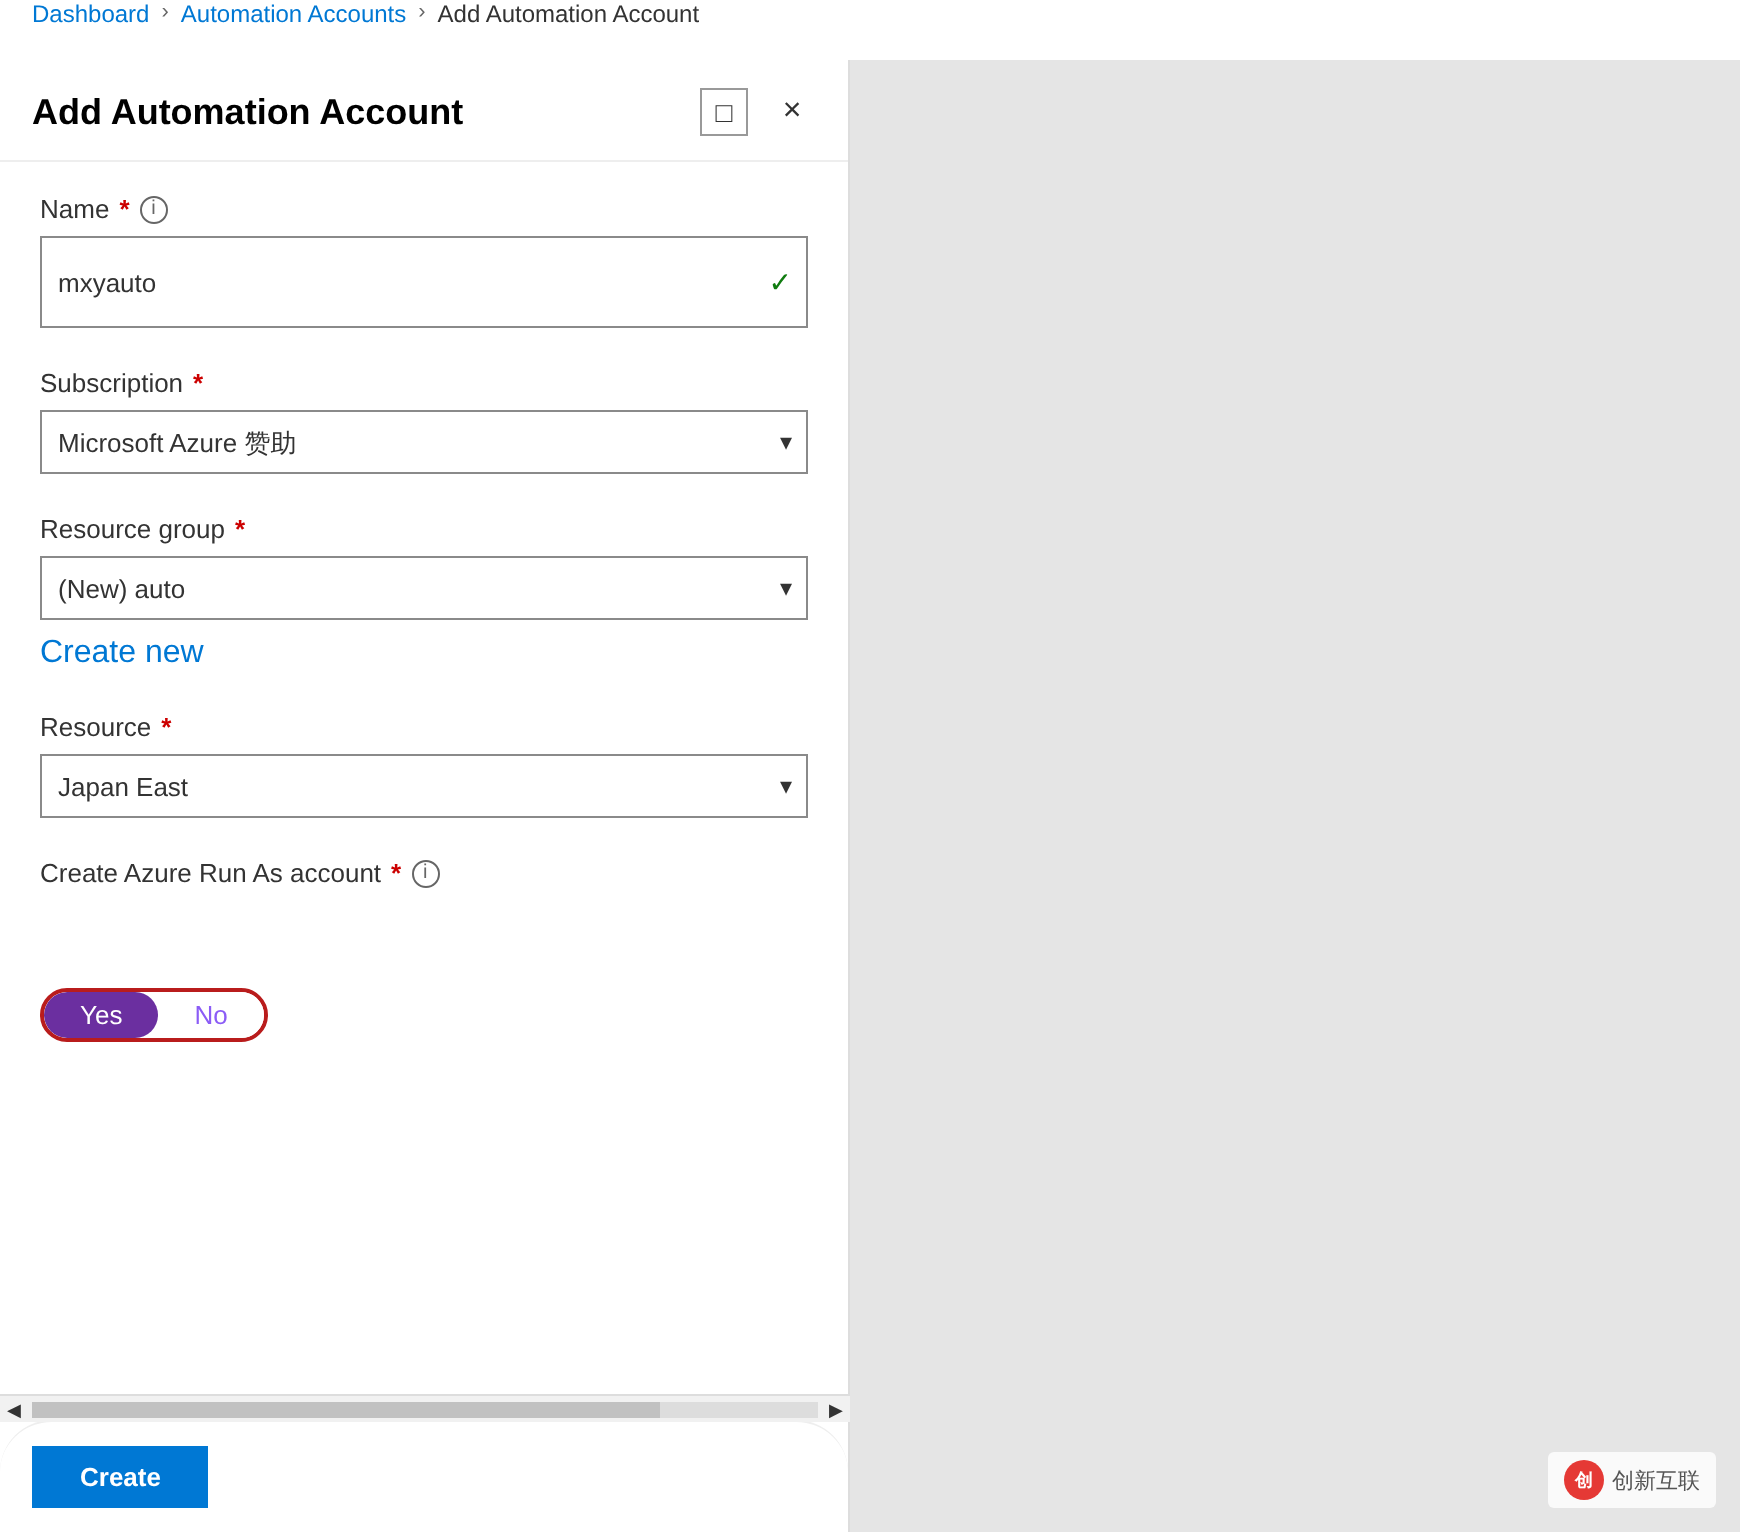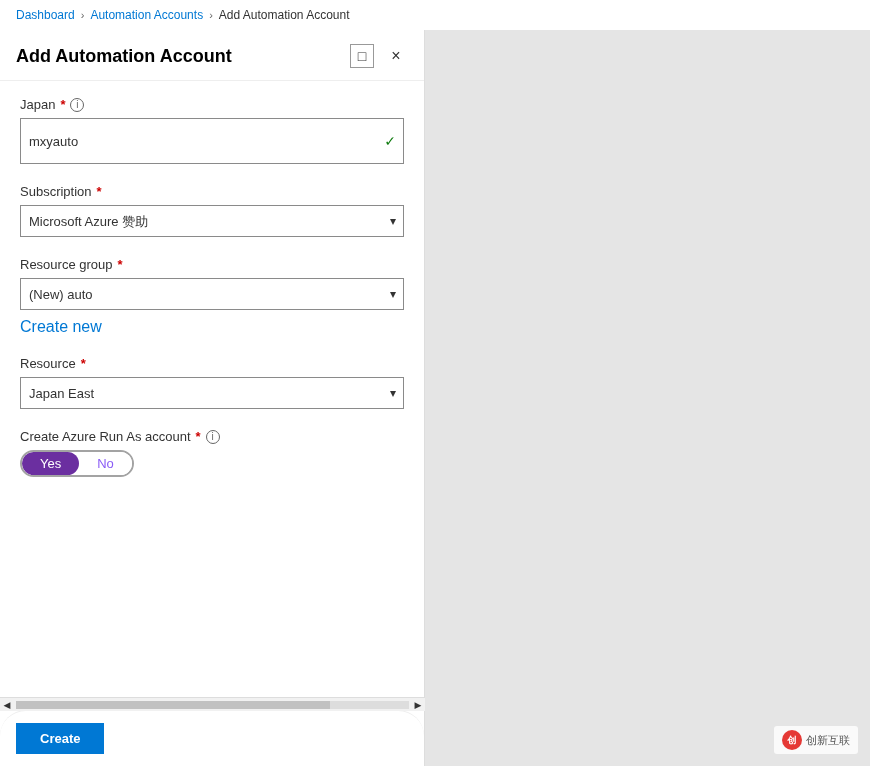--- a/index.html
+++ b/index.html
@@ -15,22 +15,22 @@
 
     
     .breadcrumb {
       position: absolute;
       top: 0;
       left: 0;
       right: 0;
       height: 30px;
       background: #fff;
       display: flex;
-      align-items: center;
-      padding: 12px 16px;
+      align-items: flex-start;
+      padding: 0 16px;
       font-size: 12px;
       color: #333;
     }
     .breadcrumb-link {
       color: #0078d4;
       cursor: pointer;
       text-decoration: none;
     }
     .breadcrumb-sep {
       margin: 0 6px;
@@ -200,21 +200,22 @@
     
     .toggle-group {
       display: flex;
       align-items: center;
       margin-top: 6px;
     }
     .toggle-container {
       display: flex;
       border-radius: 20px;
       overflow: hidden;
-      border: 2px solid #a3a3a3;
+      border: 2px solid #b91c1c;
+      margin-top: 44px;
     }
     .toggle-option {
       padding: 4px 18px;
       font-size: 13px;
       cursor: pointer;
       font-family: inherit;
       border: none;
       outline: none;
     }
     .toggle-option.active {
@@ -340,21 +341,21 @@
     <div class="panel-header-icons">
       <button class="panel-icon-btn">□</button>
       <button class="panel-icon-btn close-icon-btn">×</button>
     </div>
   </div>
 
   <div class="panel-content">
 
     <div class="form-group">
       <div class="form-label">
-        <span>Japan</span>
+        <span>Name</span>
         <span class="required-star">*</span>
         <span class="info-icon">i</span>
       </div>
       <div class="input-wrapper">
         <input type="text" class="form-input valid" value="mxyauto" style="">
         <span class="input-check">✓</span>
       </div>
     </div>
 
     <div class="form-group">

